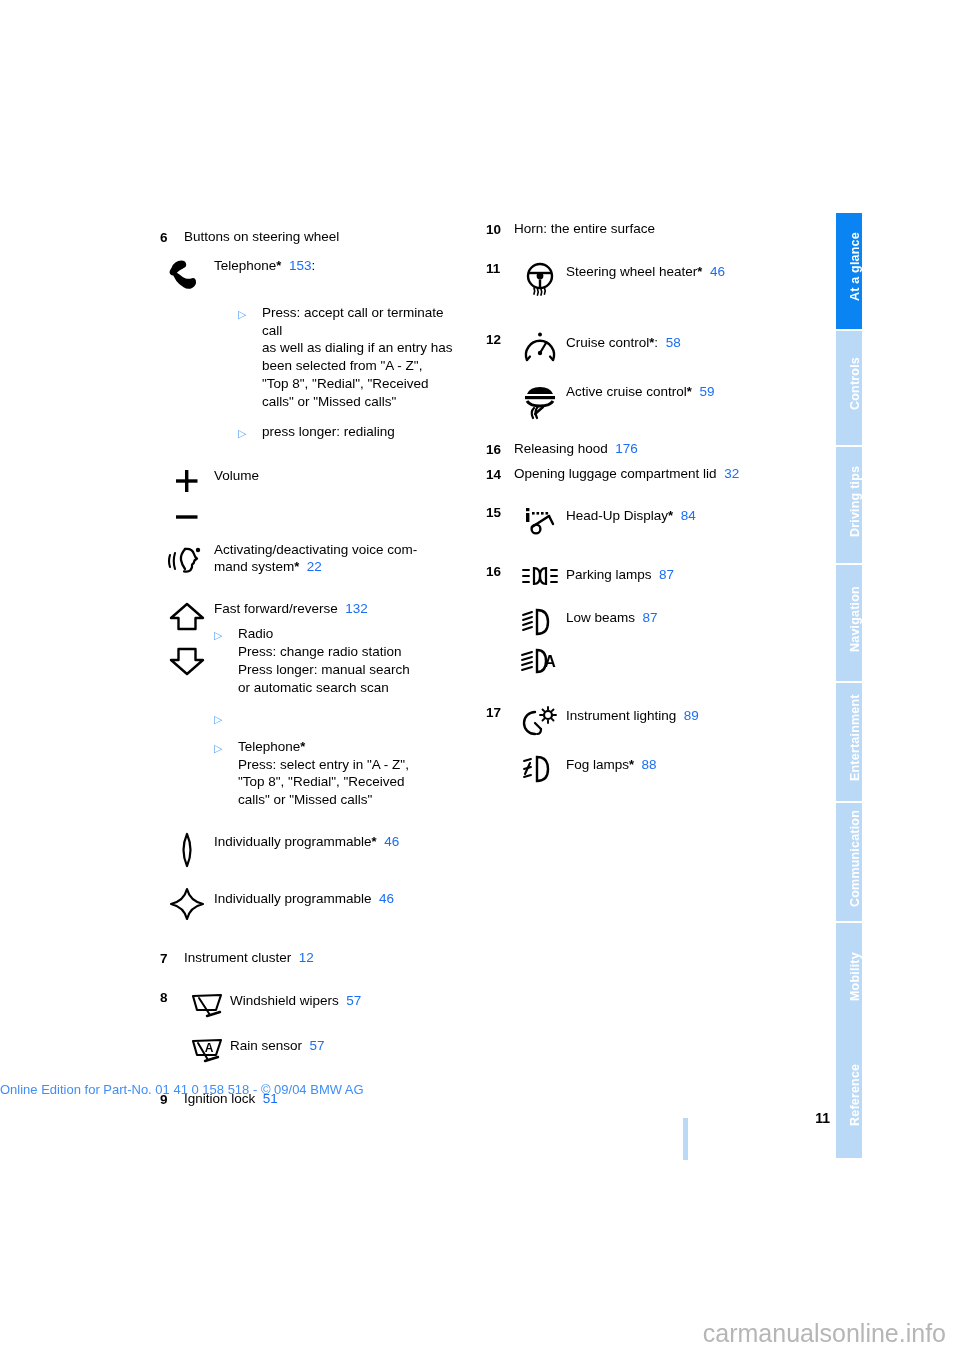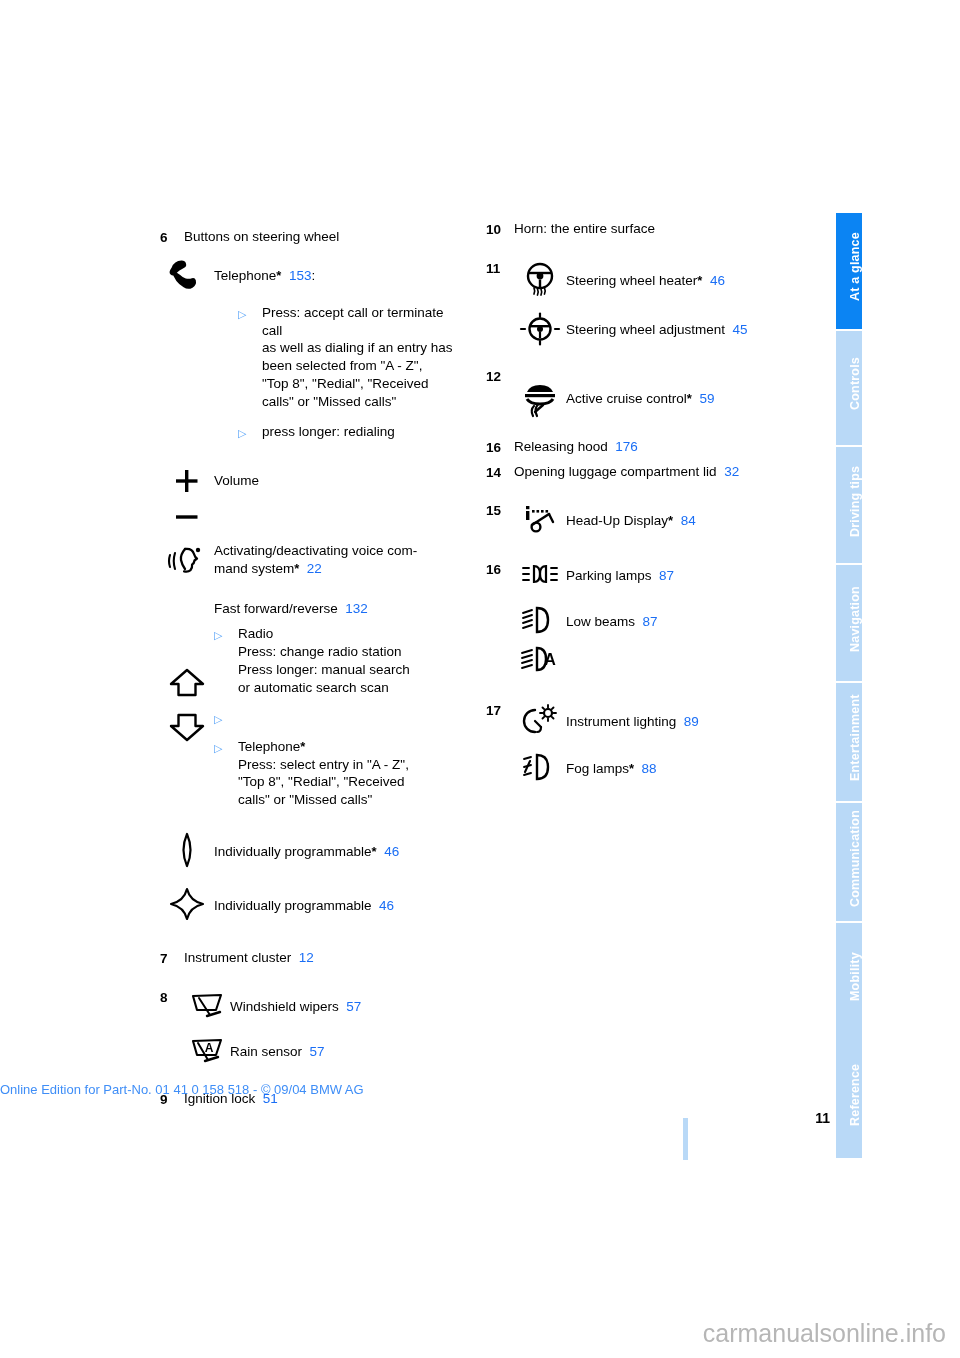--- a/index.html
+++ b/index.html
@@ -49,21 +49,21 @@
     font-weight: bold; font-size: 13.5px;
     width: 24px; flex: none; line-height: 1.32;
     padding-top: 1px;
   }
   .num-text { font-size: 13.5px; line-height: 1.32; }
 
   .pg { color: #1a6ef5; }
   .ast { font-weight: bold; font-size: 13px; }
 
   
-  .ico-row { display: flex; align-items: center; }
+  .ico-row { display: flex; align-items: flex-start; }
   .ico-row .ico { width: 54px; flex: none; display: flex; justify-content: center; padding-top: 1px; }
   .ico-row .txt { font-size: 13.5px; line-height: 1.32; padding-top: 4px; }
   .indent-78 { margin-left: 78px; }
 
   
   .bul-row { display: flex; align-items: flex-start; margin-top: 2px; }
   .bul {
     width: 24px; flex: none; padding-top: 3px;
     color: #4f9ef7; font-size: 11px; line-height: 1.3;
   }
@@ -363,45 +363,43 @@
                 <path d="M23 29 q1.4 3 0 6"></path>
                 <path d="M26.5 28 q1.4 3 0 6"></path>
               </g>
             </svg>
           </div>
           <div class="txt">
             <span>Steering wheel heater</span><span class="ast">*</span>&nbsp;&nbsp;<span class="pg">46</span>
           </div>
         </div>
         <div class="sp10"></div>
-        <div class="ico-row">
-          <div class="ico" style="width:52px">
-            <svg width="44" height="36" viewBox="0 0 44 36">
-              <circle cx="22" cy="18" r="10.5" fill="none" stroke="#000" stroke-width="2.4"></circle>
-              <path d="M12 15.2 L32 15.2" stroke="#000" stroke-width="2.4"></path>
-              <circle cx="22" cy="18" r="3" fill="#000"></circle>
-              <path d="M22 21 L22 27" stroke="#000" stroke-width="2.2"></path>
-              <path d="M22 2.5 L22 6" stroke="#000" stroke-width="2.2" stroke-linecap="round"></path>
-              <path d="M22 30 L22 33.5" stroke="#000" stroke-width="2.2" stroke-linecap="round"></path>
-              <path d="M3 18 L7 18" stroke="#000" stroke-width="2.2" stroke-linecap="round"></path>
-              <path d="M37 18 L41 18" stroke="#000" stroke-width="2.2" stroke-linecap="round"></path>
-            </svg>
-          </div>
-          <div class="txt">
-            <span>Steering wheel adjustment</span>&nbsp;&nbsp;<span class="pg">45</span>
-          </div>
-        </div>
       </div>
     </div>
 
     <div class="sp20"></div>
 
     <div class="num-row">
       <div class="num" style="width:28px">12</div>
       <div style="flex:1">
+        <div class="ico-row">
+          <div class="ico" style="width:52px">
+            <svg width="42" height="38" viewBox="0 0 42 38">
+              <path d="M8 29 A14 14 0 1 1 34 29" fill="none" stroke="#000" stroke-width="2.4" stroke-linecap="round"></path>
+              <path d="M8 29 L11 25.5" stroke="#000" stroke-width="2.2" stroke-linecap="round"></path>
+              <path d="M34 29 L31 25.5" stroke="#000" stroke-width="2.2" stroke-linecap="round"></path>
+              <path d="M21 22 L27 12" stroke="#000" stroke-width="2.2" stroke-linecap="round"></path>
+              <circle cx="21" cy="22" r="2.2" fill="#000"></circle>
+              <circle cx="21" cy="3.5" r="2" fill="#000"></circle>
+            </svg>
+          </div>
+          <div class="txt">
+            <span>Cruise control</span><span class="ast">*</span><span>:</span>&nbsp;&nbsp;<span class="pg">58</span>
+          </div>
+        </div>
         <div class="sp10"></div>
         <div class="ico-row">
           <div class="ico" style="width:52px">
             <svg width="42" height="40" viewBox="0 0 42 40">
               <path d="M8 14 q3 -7 13 -7 q10 0 13 7 z" fill="#000"></path>
               <rect x="6" y="16" width="30" height="3.2" fill="#000"></rect>
               <path d="M8 21 q3 5 13 5 q10 0 13 -5" fill="none" stroke="#000" stroke-width="3"></path>
               <g stroke="#000" fill="none" stroke-width="2.2" stroke-linecap="round">
                 <path d="M14 38 q-3 -6 1 -10"></path>
                 <path d="M18 38 q-3.5 -7 1 -11.5"></path>

